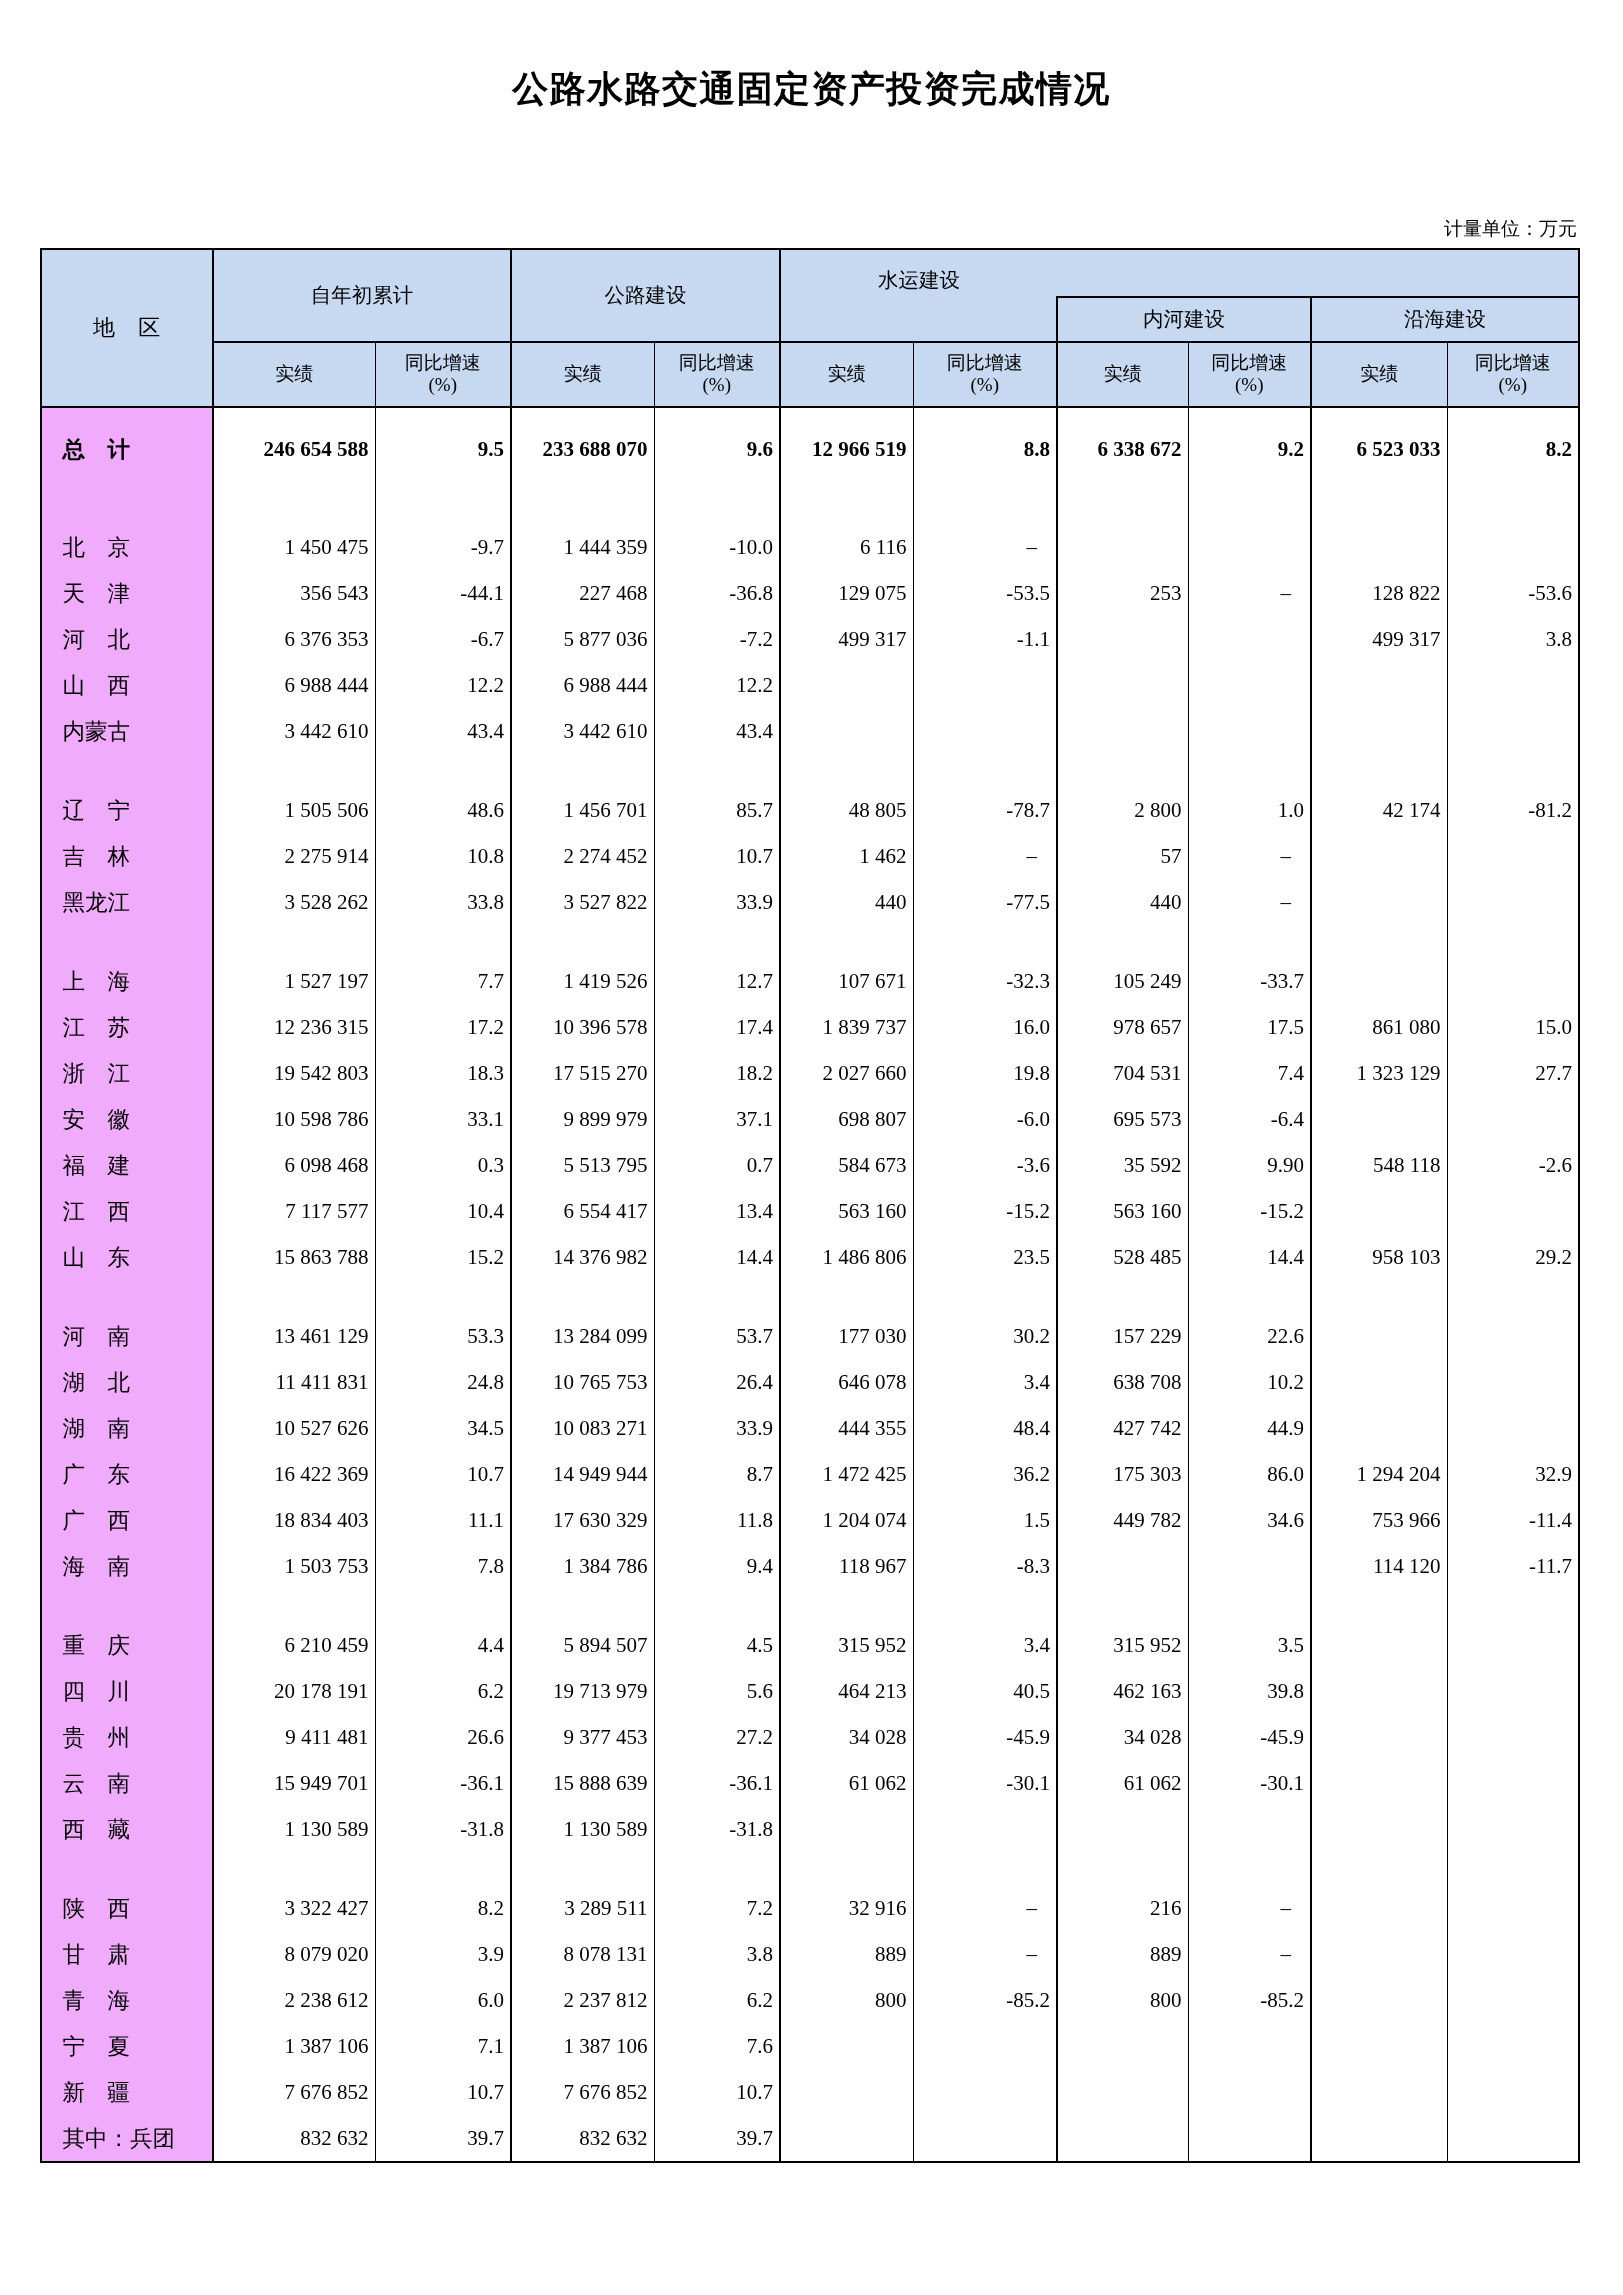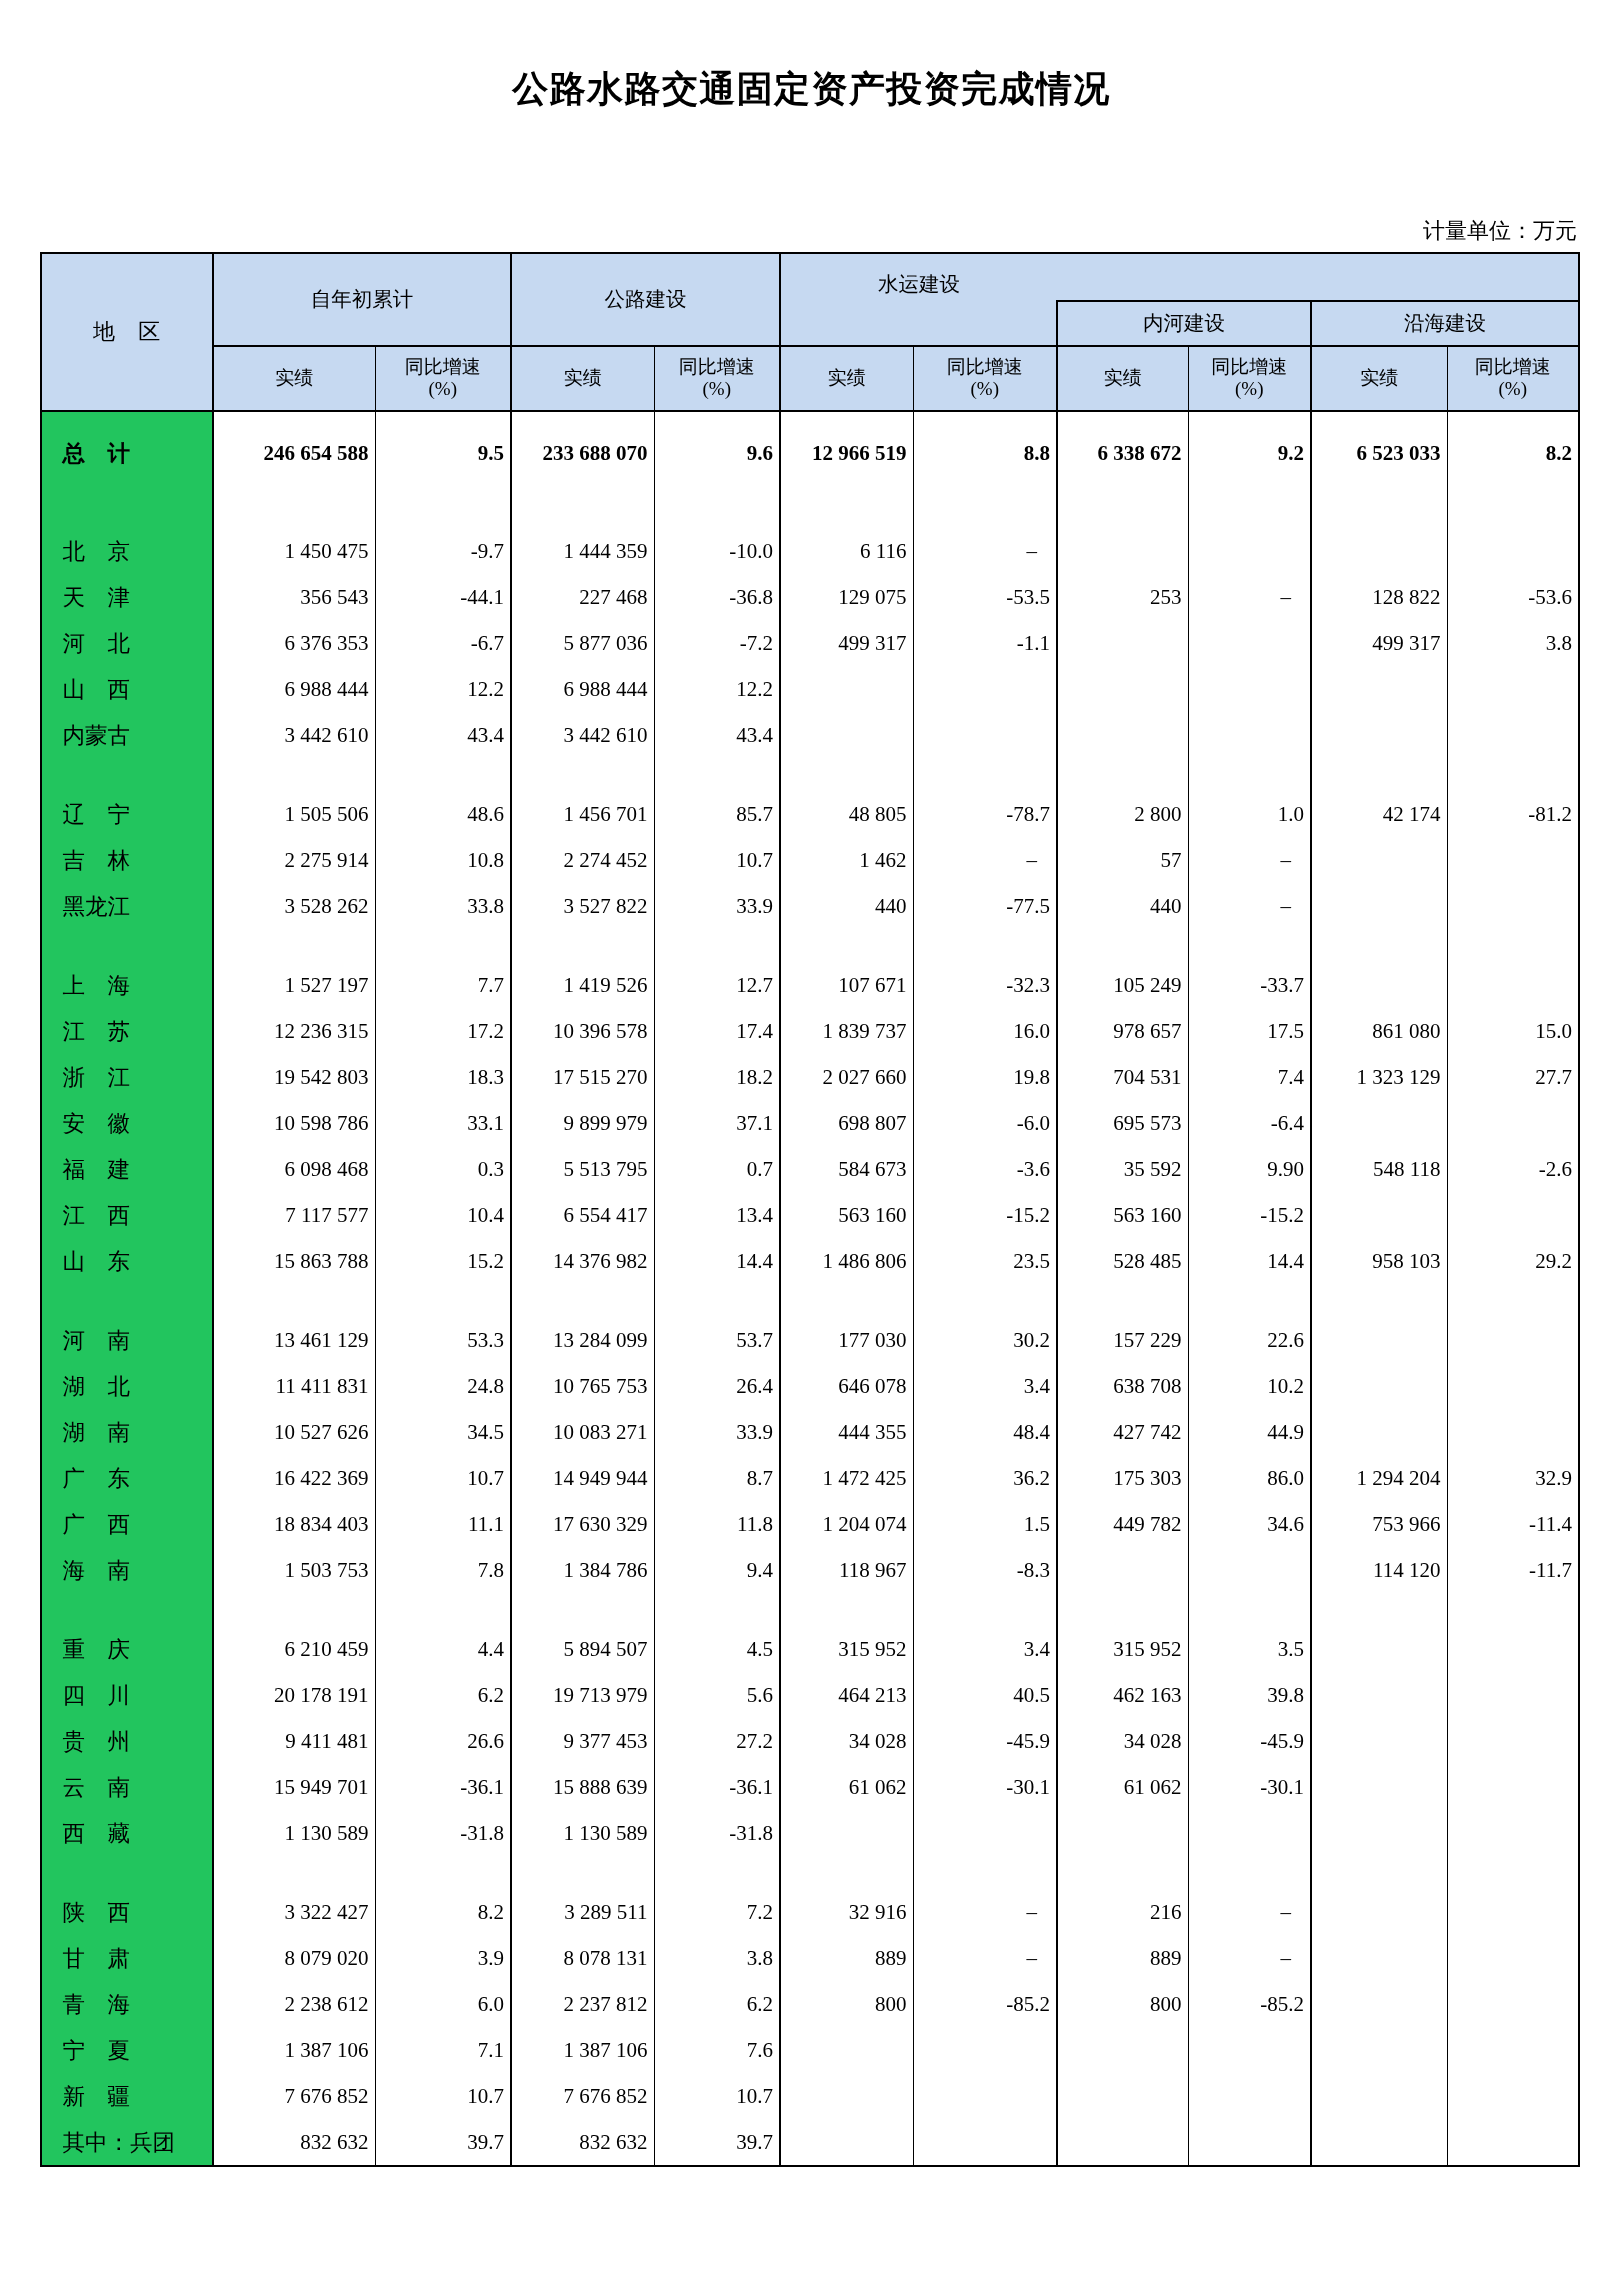--- a/index.html
+++ b/index.html
@@ -5,33 +5,33 @@
   html,body{margin:0;padding:0;}
   body{
     width:1623px;height:2295px;background:#ffffff;color:#000;
     font-family:"Liberation Serif","DejaVu Serif",serif;
     -webkit-font-smoothing:antialiased;
   }
   .title{
     margin-top:65px;text-align:center;font-size:36px;font-weight:bold;letter-spacing:1.4px;
   }
   .unit-note{
-    width:1537px;margin:102px 0 5.5px 40px;text-align:right;font-size:22px;
+    width:1537px;margin:102px 0 5.5px 40px;text-align:right;font-size:19px;
   }
   table.main{
     border-collapse:collapse;table-layout:fixed;width:1537px;margin-left:40px;
     border:2.7px solid #000;
   }
   th,td{padding:0;font-weight:normal;overflow:hidden;white-space:nowrap;}
   .hcell{background:#C6D9F1;text-align:center;font-size:20.5px;vertical-align:middle;}
   .region-h{font-size:22px;letter-spacing:0.7px;}
   .sub{font-size:19px;line-height:1.18;}
   .g-ws{vertical-align:bottom;padding-bottom:2.7px;}
   td.region{
-    background:#22c55e;text-align:left;padding-left:20.5px;font-size:22.5px;vertical-align:middle;
+    background:#f0abfc;text-align:left;padding-left:20.5px;font-size:22.5px;vertical-align:middle;
   }
   td.val{text-align:right;padding-right:6.1px;font-size:21px;vertical-align:middle;}
   td.val.dash{padding-right:19px;}
   .bold{font-weight:bold;}
   .br2{border-right:1.4px solid #000;}
   .br3{border-right:2px solid #000;}
   .bb3{border-bottom:2px solid #000;}
   .bb4{border-bottom:2.7px solid #000;}
   .no-br{border-right:none;}
   .no-bb{border-bottom:none;}

